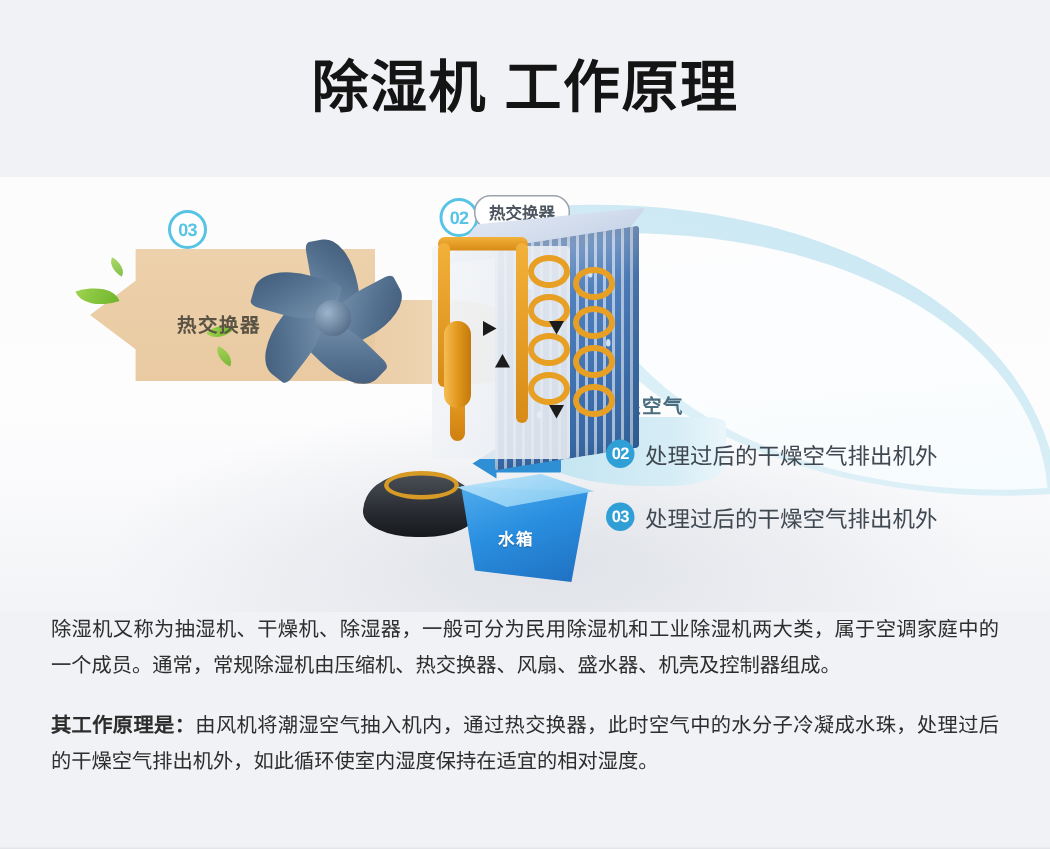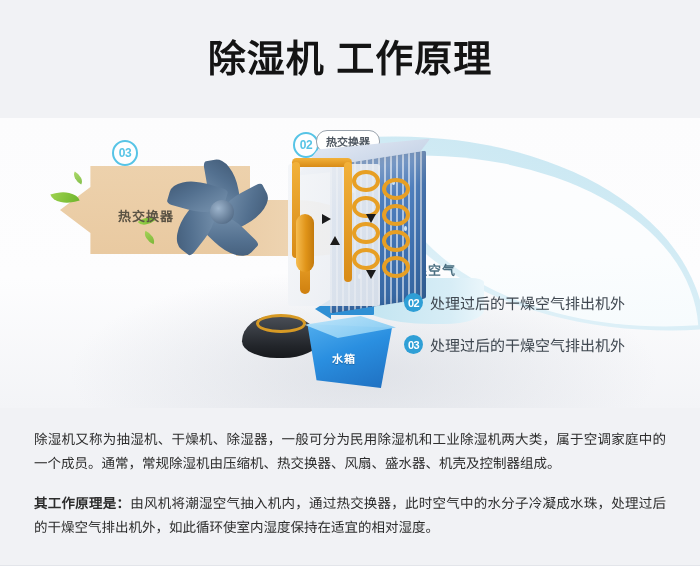--- a/index.html
+++ b/index.html
@@ -410,21 +410,21 @@
     paint-order: stroke fill;
     z-index: 40;
     pointer-events: none;
   }
   .overlay-title .ln { display: block; }
 
   
   .body-copy {
     position: absolute;
     left: 0;
-    top: 428px;
+    top: 408px;
     width: 700px;
     padding: 0 34px;
     box-sizing: border-box;
   }
   .body-copy p {
     margin: 0 0 16px;
     font-size: 13.5px;
     line-height: 1.78;
     color: #2d2d2d;
     text-align: justify;

